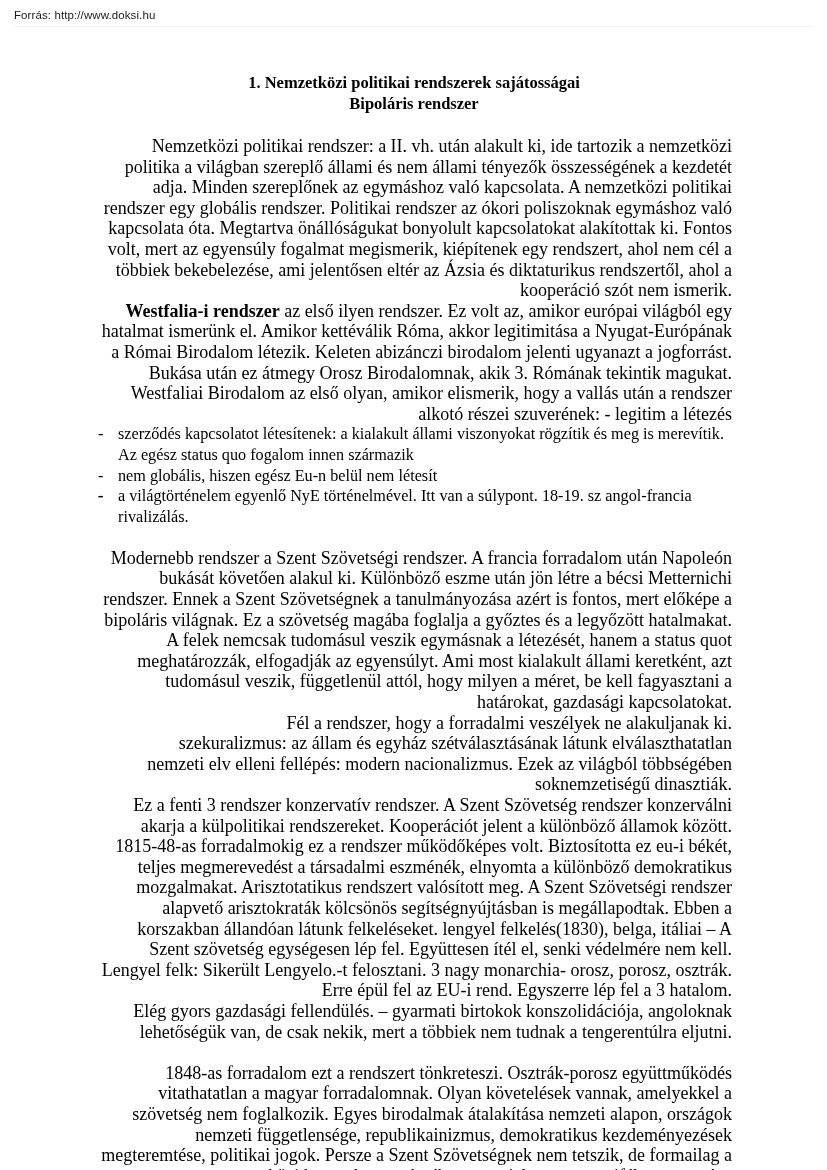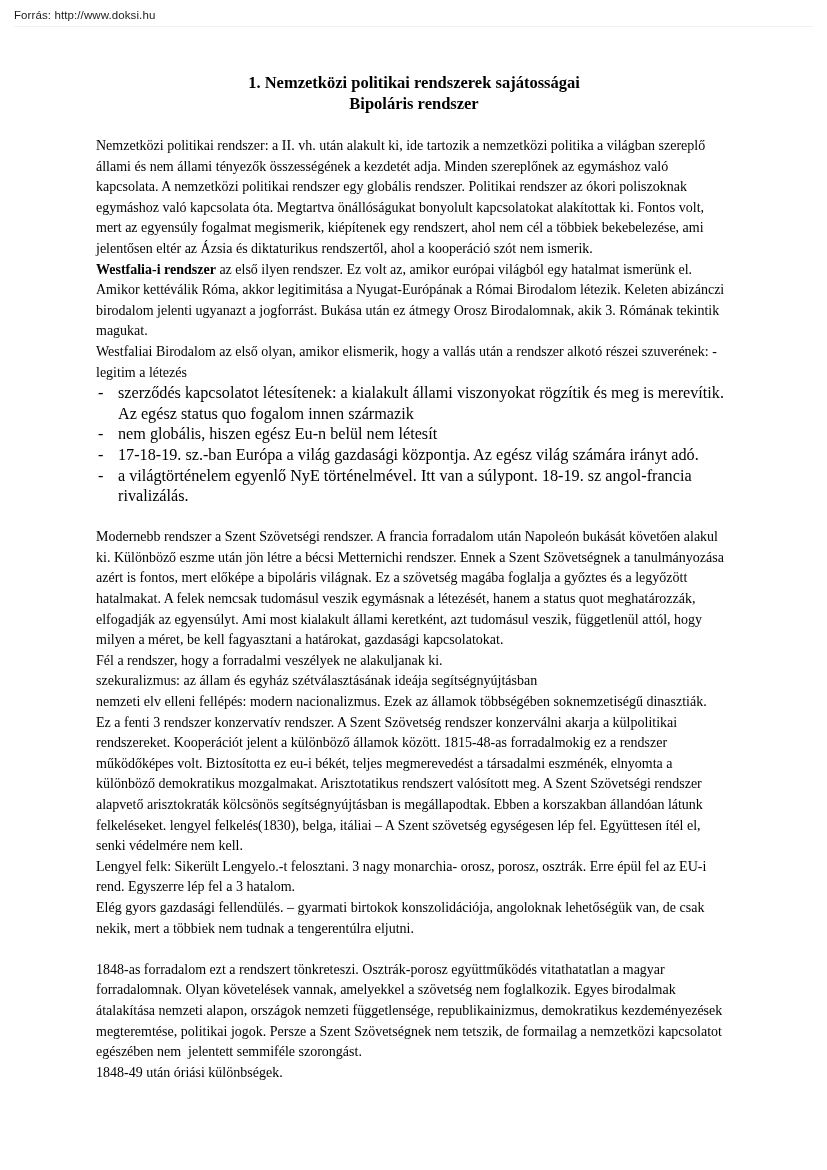--- a/index.html
+++ b/index.html
@@ -64,23 +64,23 @@
     font-size: 16.5px;
     line-height: 21px;
     margin: 0 0 22px 0;
   }
   .title-line {
     display: block;
   }
 
   p.para {
     margin: 0;
-    font-size: 14px;
+    font-size: 18px;
     line-height: 20.6px;
-    text-align: left;
+    text-align: right;
     white-space: pre-wrap;
   }
 
   .spacer {
     height: 20.6px;
   }
 
   .lead-bold {
     font-weight: bold;
     margin-top: 35px;
@@ -124,34 +124,34 @@
 
     <p class="para">Nemzetközi politikai rendszer: a II. vh. után alakult ki, ide tartozik a nemzetközi politika a világban szereplő állami és nem állami tényezők összességének a kezdetét adja. Minden szereplőnek az egymáshoz való kapcsolata. A nemzetközi politikai rendszer egy globális rendszer. Politikai rendszer az ókori poliszoknak egymáshoz való kapcsolata óta. Megtartva önállóságukat bonyolult kapcsolatokat alakítottak ki. Fontos volt, mert az egyensúly fogalmat megismerik, kiépítenek egy rendszert, ahol nem cél a többiek bekebelezése, ami jelentősen eltér az Ázsia és diktaturikus rendszertől, ahol a kooperáció szót nem ismerik.</p>
 
     <p class="para"><span class="lead-bold">Westfalia-i rendszer</span><span> az első ilyen rendszer. Ez volt az, amikor európai világból egy hatalmat ismerünk el. Amikor kettéválik Róma, akkor legitimitása a Nyugat-Európának a Római Birodalom létezik. Keleten abizánczi birodalom jelenti ugyanazt a jogforrást. Bukása után ez átmegy Orosz Birodalomnak, akik 3. Rómának tekintik magukat.</span></p>
 
     <p class="para">Westfaliai Birodalom az első olyan, amikor elismerik, hogy a vallás után a rendszer alkotó részei szuverének: - legitim a létezés</p>
 
     <ul class="dashlist">
       <li><span class="dash">-</span><span>szerződés kapcsolatot létesítenek: a kialakult állami viszonyokat rögzítik és meg is merevítik. Az egész status quo fogalom innen származik</span></li>
       <li><span class="dash">-</span><span>nem globális, hiszen egész Eu-n belül nem létesít</span></li>
-      <li><span class="dash">-</span><span>17-18-19. sz.-ban Európa a világ gazdasági központja. Az egész világ számára irányt adó.</span></li>
+      <li><span class="dash">-</span></li>
       <li><span class="dash">-</span><span>a világtörténelem egyenlő NyE történelmével. Itt van a súlypont. 18-19. sz angol-francia rivalizálás.</span></li>
     </ul>
 
     <div class="spacer"></div>
 
     <p class="para">Modernebb rendszer a Szent Szövetségi rendszer. A francia forradalom után Napoleón bukását követően alakul ki. Különböző eszme után jön létre a bécsi Metternichi rendszer. Ennek a Szent Szövetségnek a tanulmányozása azért is fontos, mert előképe a bipoláris világnak. Ez a szövetség magába foglalja a győztes és a legyőzött hatalmakat. A felek nemcsak tudomásul veszik egymásnak a létezését, hanem a status quot meghatározzák, elfogadják az egyensúlyt. Ami most kialakult állami keretként, azt tudomásul veszik, függetlenül attól, hogy milyen a méret, be kell fagyasztani a határokat, gazdasági kapcsolatokat.</p>
 
     <p class="para">Fél a rendszer, hogy a forradalmi veszélyek ne alakuljanak ki.</p>
 
 
-    <p class="para">szekuralizmus: az állam és egyház szétválasztásának ideája segítségnyújtásban</p>
+    <p class="para">szekuralizmus: az állam és egyház szétválasztásának látunk elválaszthatatlan</p>
 
-    <p class="para">nemzeti elv elleni fellépés: modern nacionalizmus. Ezek az államok többségében soknemzetiségű dinasztiák.</p>
+    <p class="para">nemzeti elv elleni fellépés: modern nacionalizmus. Ezek az világból többségében soknemzetiségű dinasztiák.</p>
 
     <p class="para">Ez a fenti 3 rendszer konzervatív rendszer. A Szent Szövetség rendszer konzerválni akarja a külpolitikai rendszereket. Kooperációt jelent a különböző államok között. 1815-48-as forradalmokig ez a rendszer működőképes volt. Biztosította ez eu-i békét, teljes megmerevedést a társadalmi eszménék, elnyomta a különböző demokratikus mozgalmakat. Arisztotatikus rendszert valósított meg. A Szent Szövetségi rendszer alapvető arisztokraták kölcsönös segítségnyújtásban is megállapodtak. Ebben a korszakban állandóan látunk felkeléseket. lengyel felkelés(1830), belga, itáliai – A Szent szövetség egységesen lép fel. Együttesen ítél el, senki védelmére nem kell.</p>
 
     <p class="para">Lengyel felk: Sikerült Lengyelo.-t felosztani. 3 nagy monarchia- orosz, porosz, osztrák. Erre épül fel az EU-i rend. Egyszerre lép fel a 3 hatalom.</p>
 
     <p class="para">Elég gyors gazdasági fellendülés. – gyarmati birtokok konszolidációja, angoloknak lehetőségük van, de csak nekik, mert a többiek nem tudnak a tengerentúlra eljutni.</p>
 
     <div class="spacer"></div>
 
     <p class="para">1848-as forradalom ezt a rendszert tönkreteszi. Osztrák-porosz együttműködés vitathatatlan a magyar forradalomnak. Olyan követelések vannak, amelyekkel a szövetség nem foglalkozik. Egyes birodalmak átalakítása nemzeti alapon, országok nemzeti függetlensége, republikainizmus, demokratikus kezdeményezések megteremtése, politikai jogok. Persze a Szent Szövetségnek nem tetszik, de formailag a nemzetközi kapcsolatot egészében nem  jelentett semmiféle szorongást.</p>

